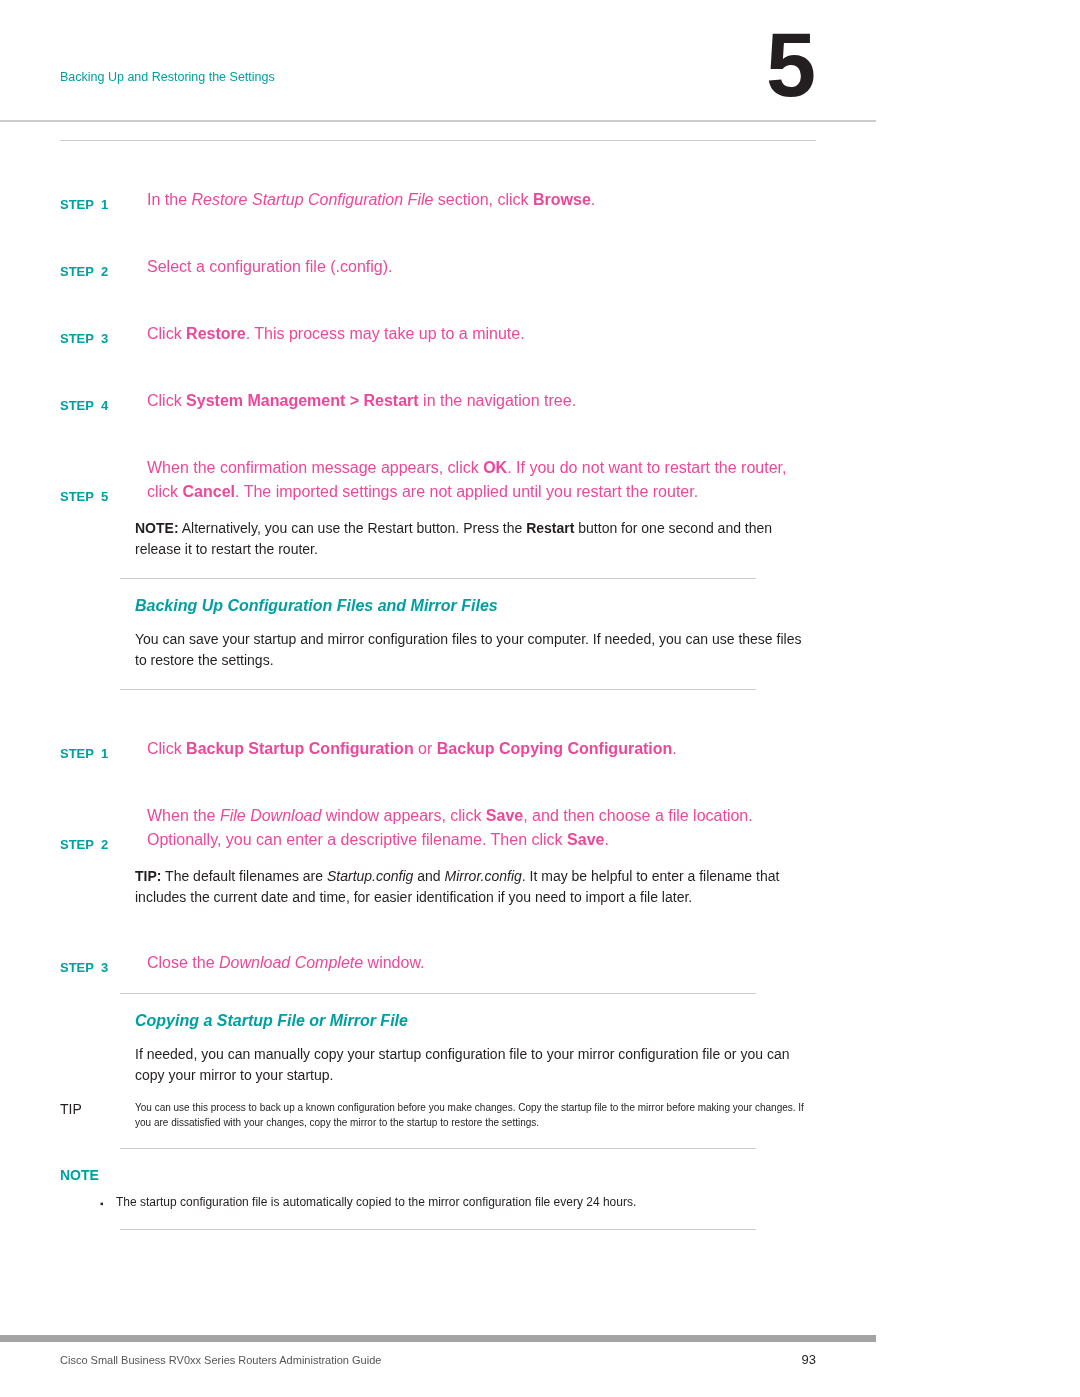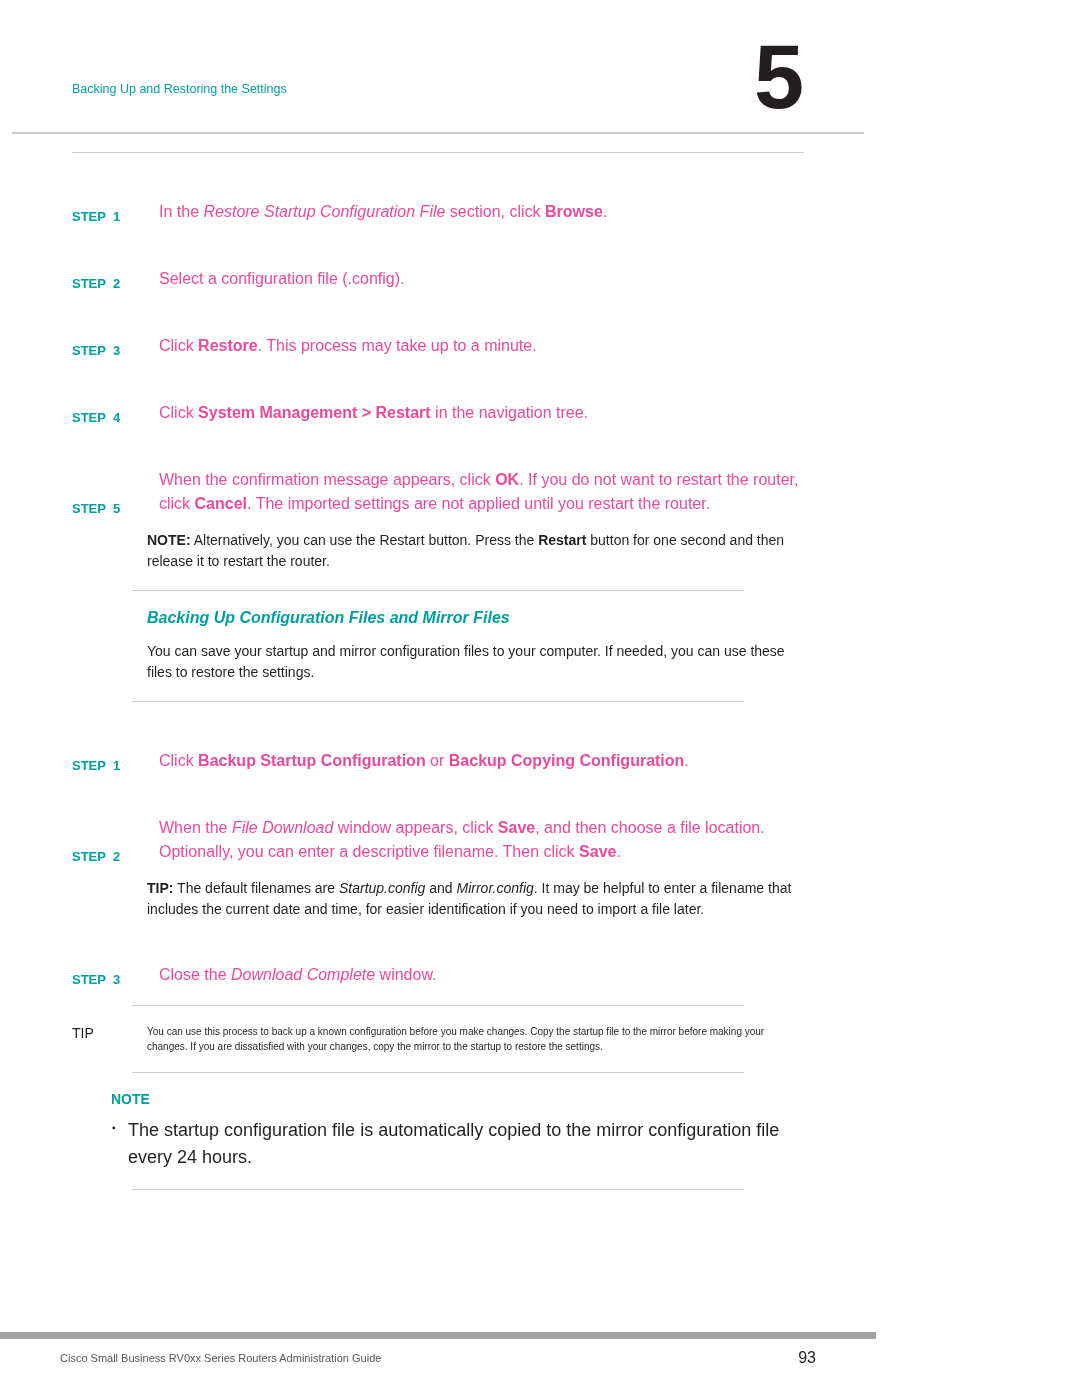--- a/index.html
+++ b/index.html
@@ -15,21 +15,21 @@
       background: #ffffff;
       width: 1080px;
       min-height: 1397px;
       position: relative;
     }
 
     .page-container {
       width: 876px;
       min-height: 1397px;
       background: #ffffff;
-      padding: 12px;
+      padding: 0;
       position: relative;
     }
 
     
     .page-header {
       padding: 30px 60px 0 60px;
       display: flex;
       justify-content: space-between;
       align-items: flex-start;
       border-bottom: 2px solid #cccccc;
@@ -133,31 +133,30 @@
     
     .note-section {
       margin-top: 4px;
     }
 
     .note-section-label {
       font-weight: bold;
       color: #00a0a0;
       font-size: 14px;
       margin-bottom: 10px;
-      margin-left: 39px;
     }
 
     .note-bullet-list {
       list-style: none;
       padding-left: 40px;
     }
 
     .note-bullet-list li {
       position: relative;
-      font-size: 18px;
+      font-size: 12px;
       line-height: 1.5;
       color: #231f20;
       padding-left: 16px;
     }
 
     .note-bullet-list li::before {
       content: "▪";
       position: absolute;
       left: 0;
       color: #231f20;
@@ -178,21 +177,21 @@
       border-top: 7px solid #a3a3a3;
       padding-top: 10px;
     }
 
     .footer-text {
       font-size: 11px;
       color: #555555;
     }
 
     .footer-page {
-      font-size: 16px;
+      font-size: 13px;
       color: #231f20;
     }
 
     
     .step-sub-indent {
       margin-left: 75px;
       margin-bottom: 14px;
     }
 
     
@@ -291,20 +290,24 @@
       </div>
     </div>
 
     <div class="step-item">
       <span class="step-label">STEP &nbsp;3</span>
       <span class="step-content">Close the <em>Download Complete</em> window.</span>
     </div>
 
     <hr class="divider">
 
+    <div class="step-sub-indent">
+      <div class="section-heading">Copying a Startup File or Mirror File</div>
+      <div class="section-intro">If needed, you can manually copy your startup configuration file to your mirror configuration file or you can copy your mirror to your startup.</div>
+    </div>
 
     <div class="tip-inline">
       <div class="tip-label-col">TIP</div>
       <div class="tip-content-col">You can use this process to back up a known configuration before you make changes. Copy the startup file to the mirror before making your changes. If you are dissatisfied with your changes, copy the mirror to the startup to restore the settings.</div>
     </div>
 
     <hr class="divider">
 
     <div class="note-section">
       <div class="note-section-label">NOTE</div>

